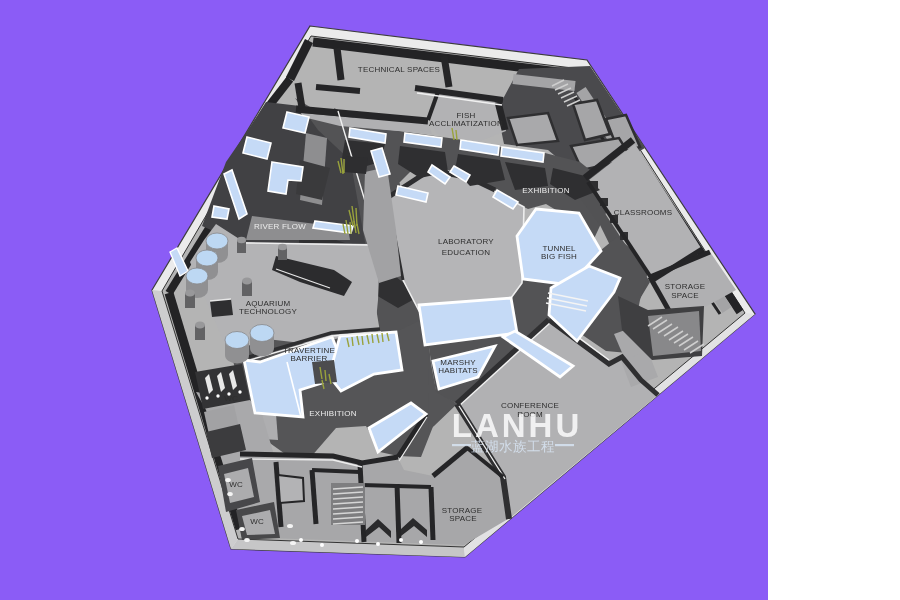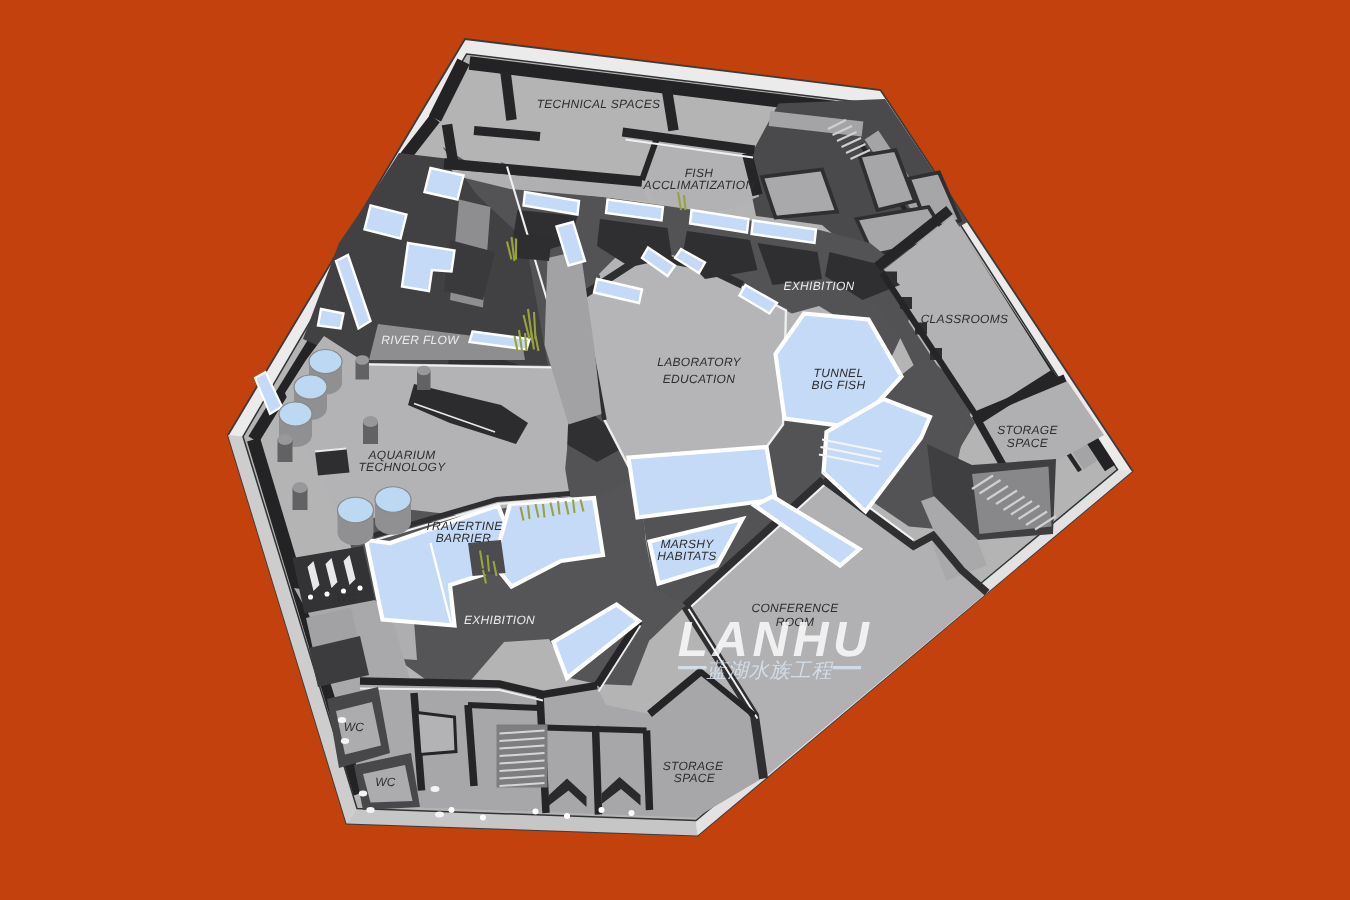--- a/index.html
+++ b/index.html
@@ -1,16 +1,16 @@
 <!DOCTYPE html>
 <html><head>
 <meta charset="utf-8">
 <style>
 html,body{margin:0;padding:0;background:#ffffff;}
-#stage{position:relative;width:900px;height:600px;background:#c2410c;overflow:hidden;font-style:italic;}
+#stage{position:relative;width:768px;height:600px;background:#8b5cf6;overflow:hidden;}
 text{font-family:"Liberation Sans",sans-serif;}
 .lbl{fill:#2e2e2e;font-size:8px;letter-spacing:0.2px;}
 .lblw{fill:#ececec;font-size:8px;letter-spacing:0.2px;}
 </style>
 </head>
 <body>
 <div id="stage">
 <svg width="900" height="600" viewBox="0 0 900 600">
 
 <polygon points="310,26 587,60 755,314 465,557 231,549 152,290" fill="#ebebeb" stroke="#3c3c3c" stroke-width="1.2"></polygon>

